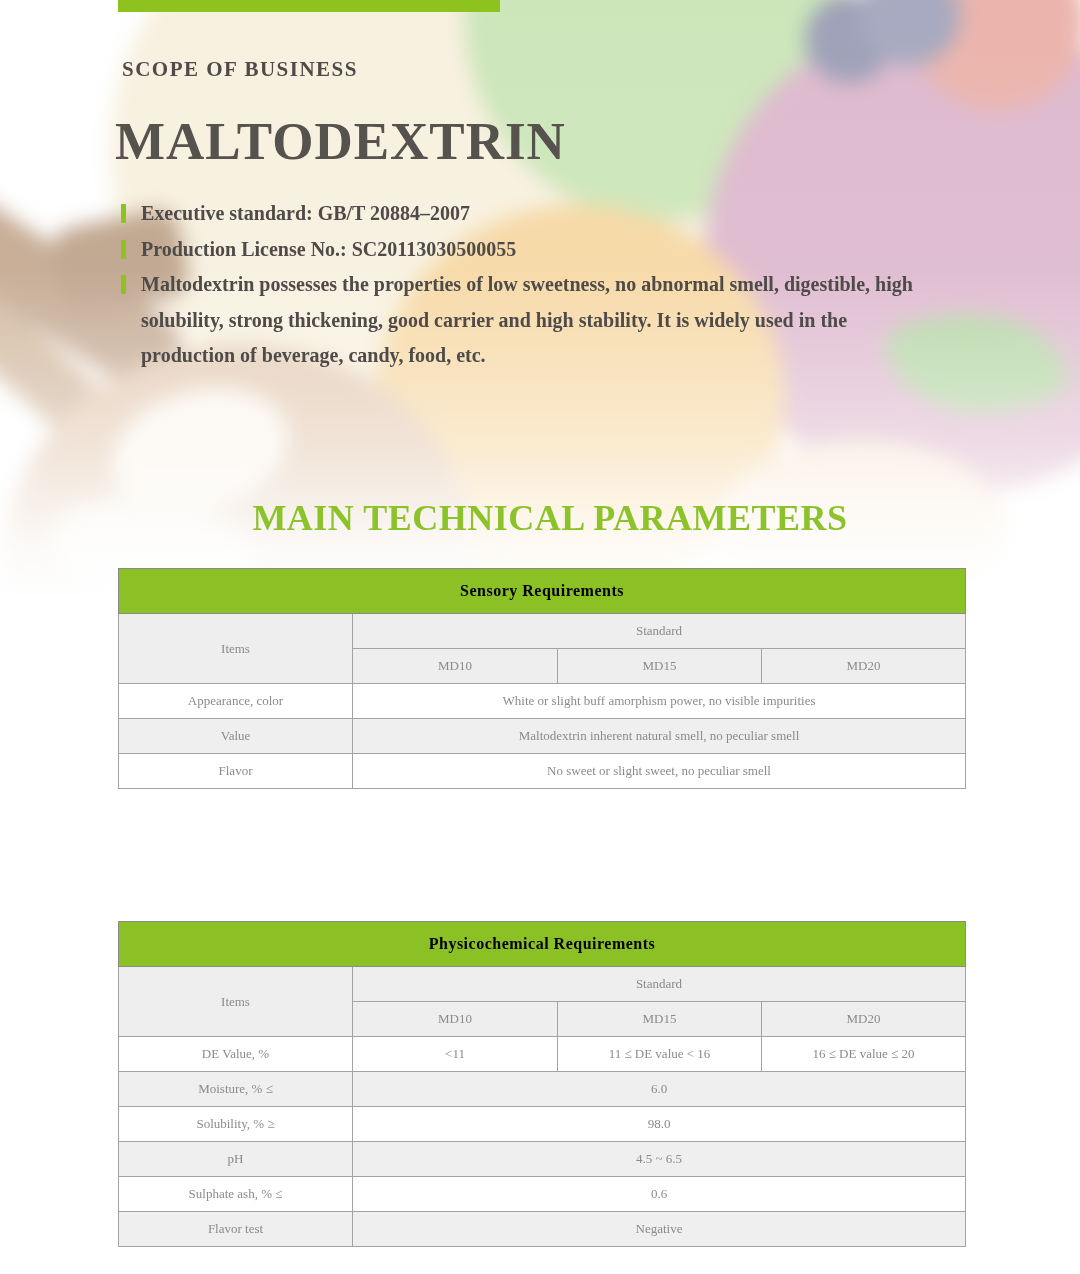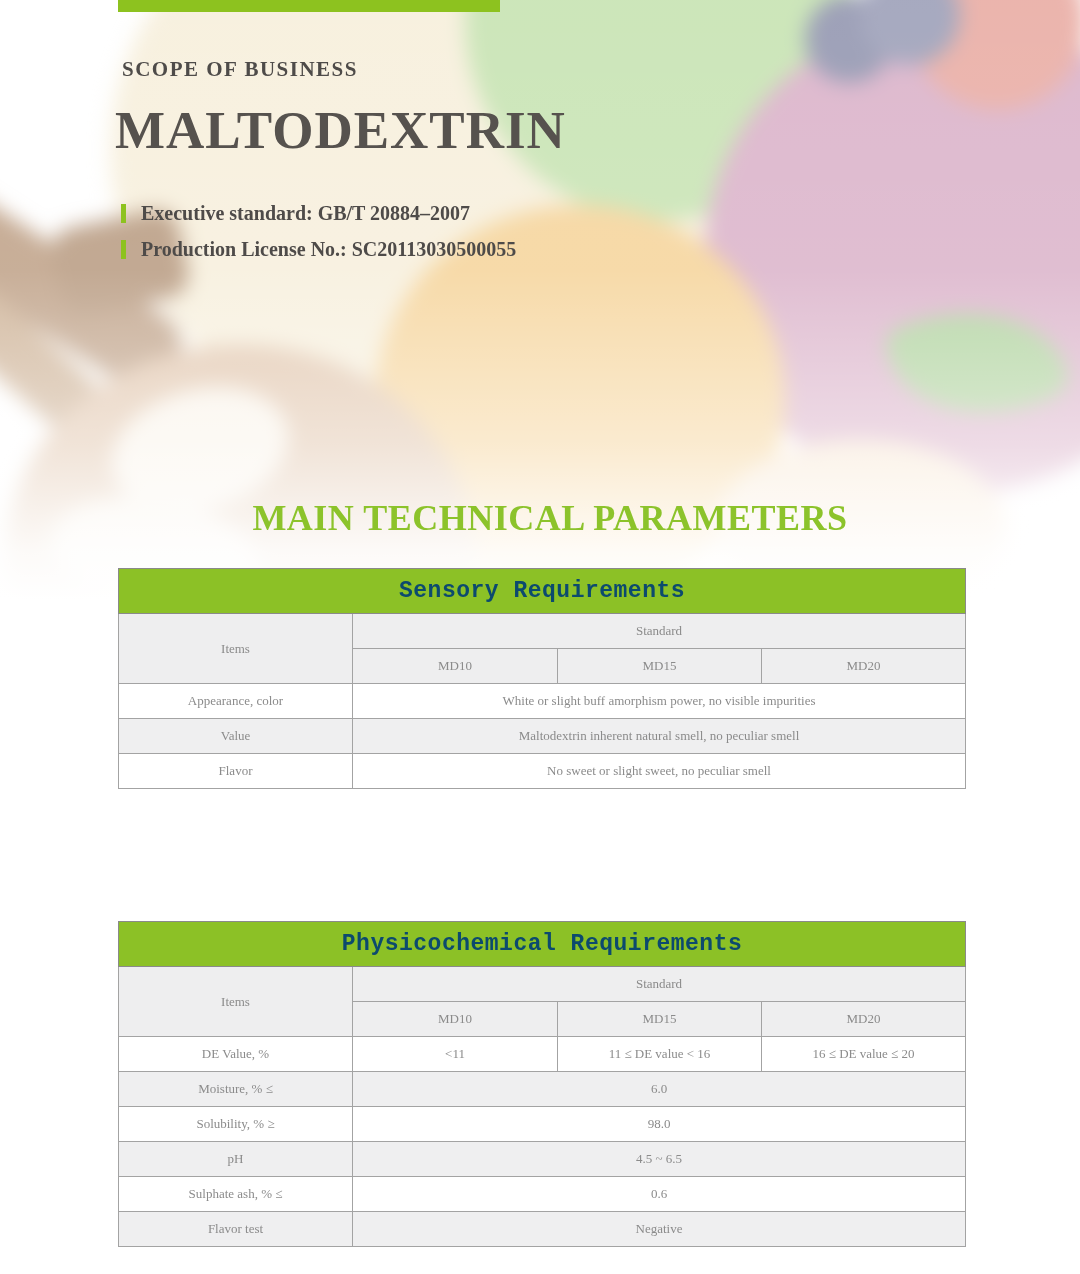--- a/index.html
+++ b/index.html
@@ -24,21 +24,21 @@
       #ffffff 100%);
   }
 
   
   .topbar { position:absolute; left:118px; top:0; width:382px; height:12px; background:#8dc21f; }
   .kicker {
     position:absolute; left:122px; top:57px;
     font-size:21px; font-weight:bold; letter-spacing:1.5px; color:#4e4b49;
   }
   .title {
-    position:absolute; left:115px; top:98px; margin:0;
+    position:absolute; left:115px; top:109px; margin:0;
     font-size:53px; font-weight:bold; letter-spacing:1px; color:#56524e; line-height:64px;
   }
   .bullets {
     position:absolute; left:121px; top:196px; width:818px;
     margin:0; padding:0; list-style:none;
     font-size:20px; font-weight:bold; color:#4e4b49; line-height:35.5px;
   }
   .bullets li { position:relative; padding-left:20px; }
   .bullets .bar { position:absolute; left:0; top:8px; width:5px; height:19px; background:#8dc21f; }
 
@@ -47,22 +47,22 @@
     text-align:center; font-size:36px; font-weight:bold; color:#8cc32b; letter-spacing:0.5px;
   }
 
   
   .spec {
     position:absolute; left:118px; width:847px;
     border-collapse:collapse; table-layout:fixed; color:#8b8b8b;
   }
   .spec td { border:1px solid #a3a3a3; text-align:center; vertical-align:middle; font-size:13px; padding:0 6px; }
   .spec .th-green td {
-    background:#8cc126; color:#0c4a6e; border-color:#8a8a8a;
-    font-size:23px; font-weight:bold; height:44px; letter-spacing:0.5px;font-family:Liberation Mono, monospace;
+    background:#8cc126; color:#000000; border-color:#8a8a8a;
+    font-size:16px; font-weight:bold; height:44px; letter-spacing:0.5px;
   }
   .spec .subhead td { background:#eeeeef; height:34px; }
   .spec .r-white td { background:#ffffff; height:34px; }
   .spec .r-gray td  { background:#efeff0; height:34px; }
   .sensory { top:568px; }
   .physico { top:921px; }
 </style>
 </head>
 <body>
 
@@ -96,20 +96,24 @@
 
   <ul class="bullets">
     <li>
       <span class="bar"></span>
       <span>Executive standard: GB/T 20884–2007</span>
     </li>
     <li>
       <span class="bar"></span>
       <span>Production License No.: SC20113030500055</span>
     </li>
+    <li>
+      <span class="bar"></span>
+      <span>Maltodextrin possesses the properties of low sweetness, no abnormal smell, digestible, high solubility, strong thickening, good carrier and high stability. It is widely used in the production of beverage, candy, food, etc.</span>
+    </li>
   </ul>
 
   <h2 class="section-title">MAIN TECHNICAL PARAMETERS</h2>
 
   <table class="spec sensory">
     <colgroup>
         <col style="width:234px">
         <col style="width:205px">
         <col style="width:204px">
         <col style="width:204px">

